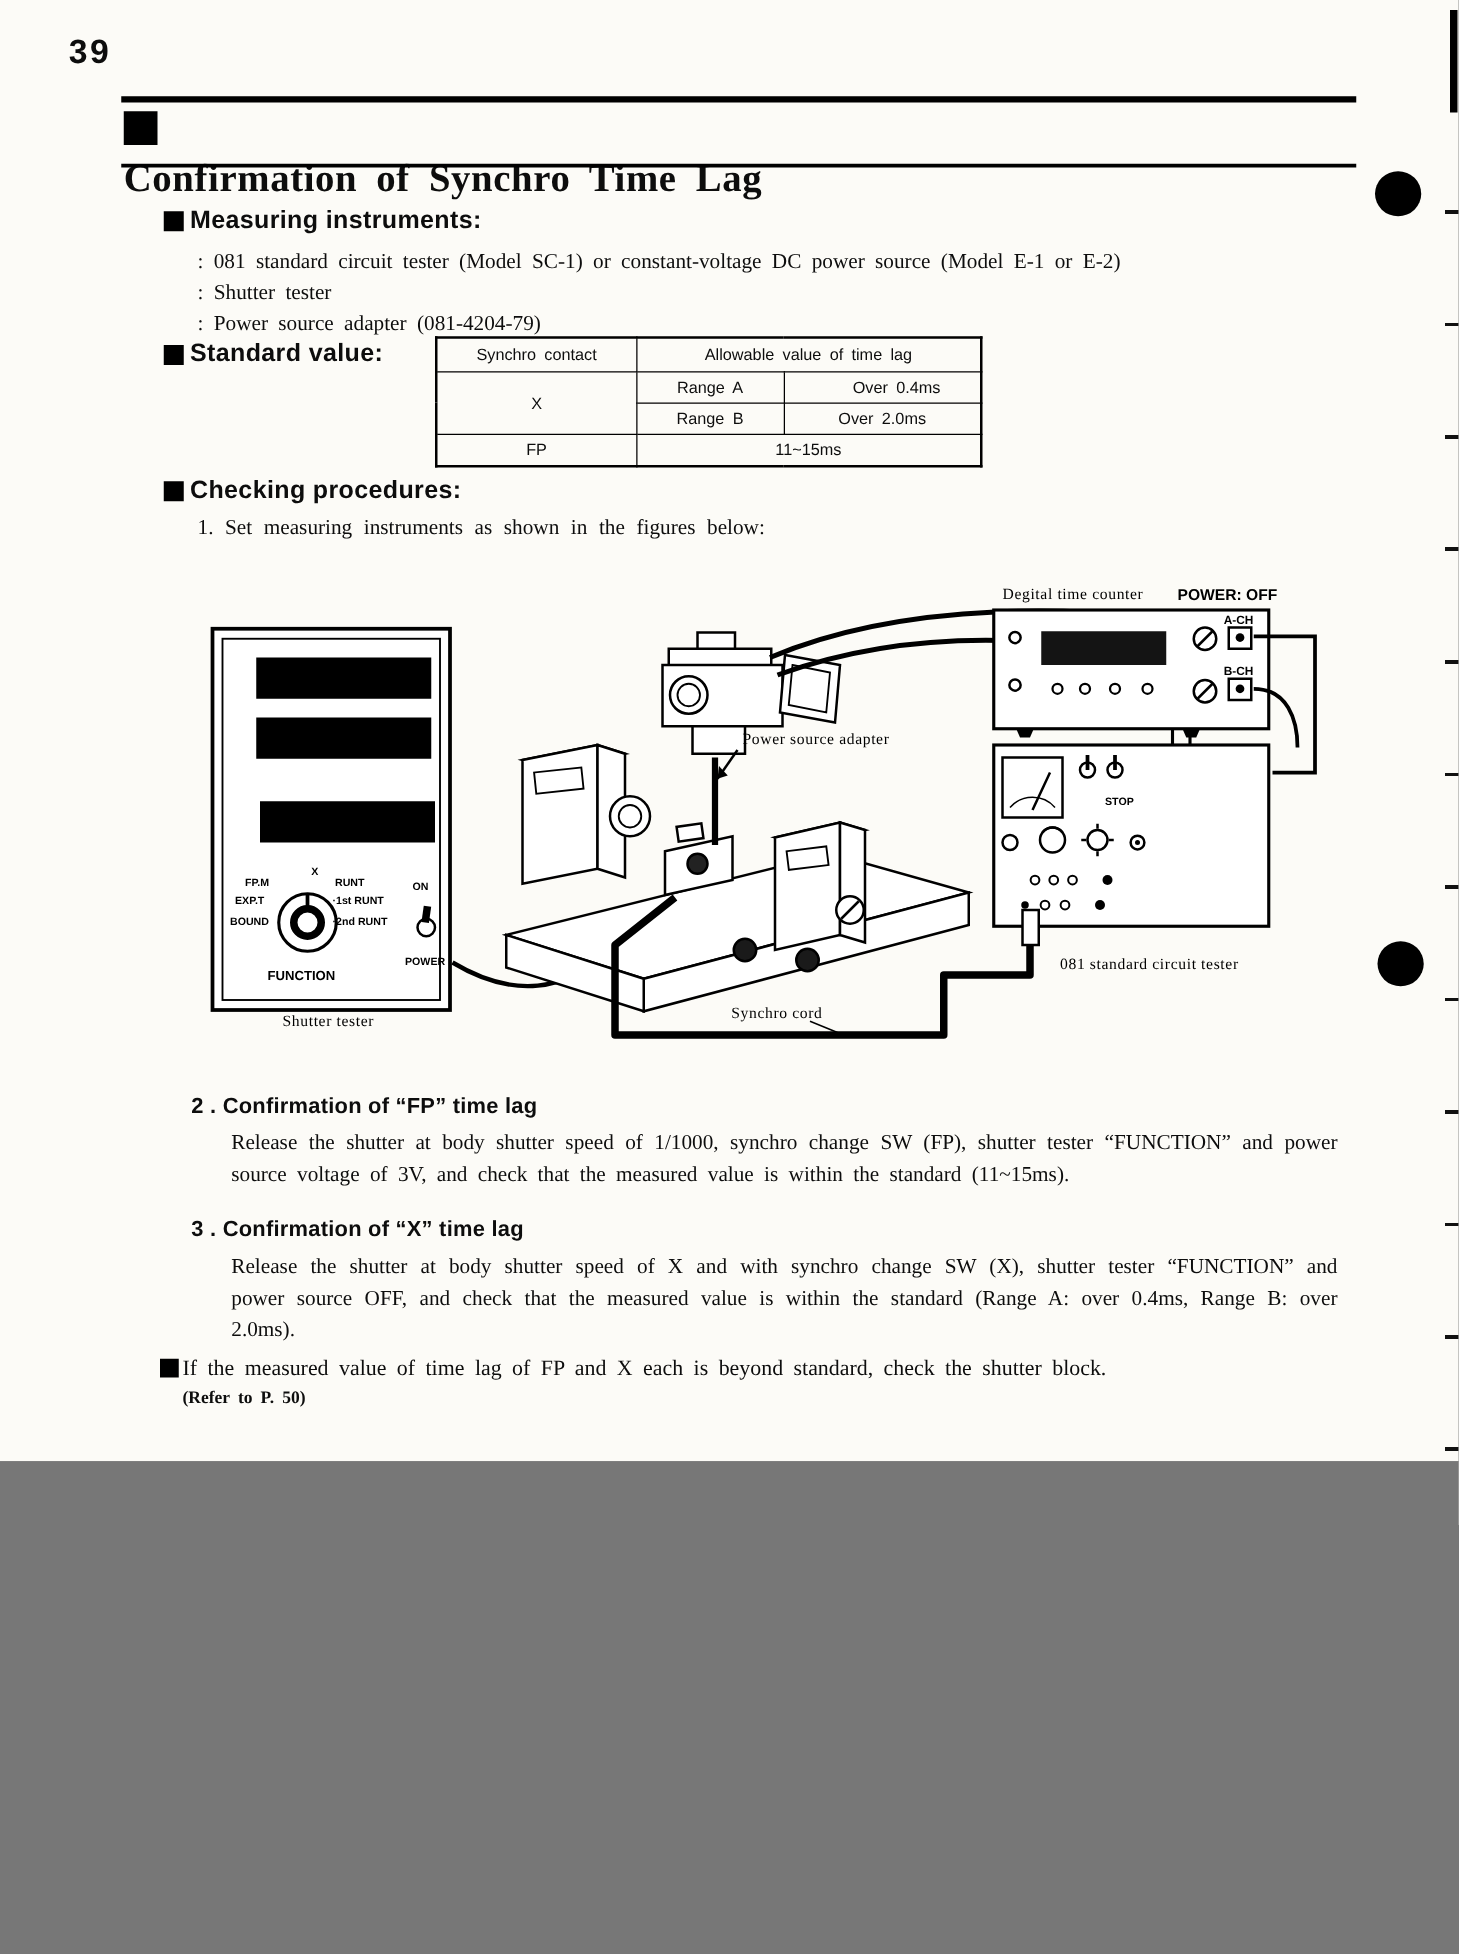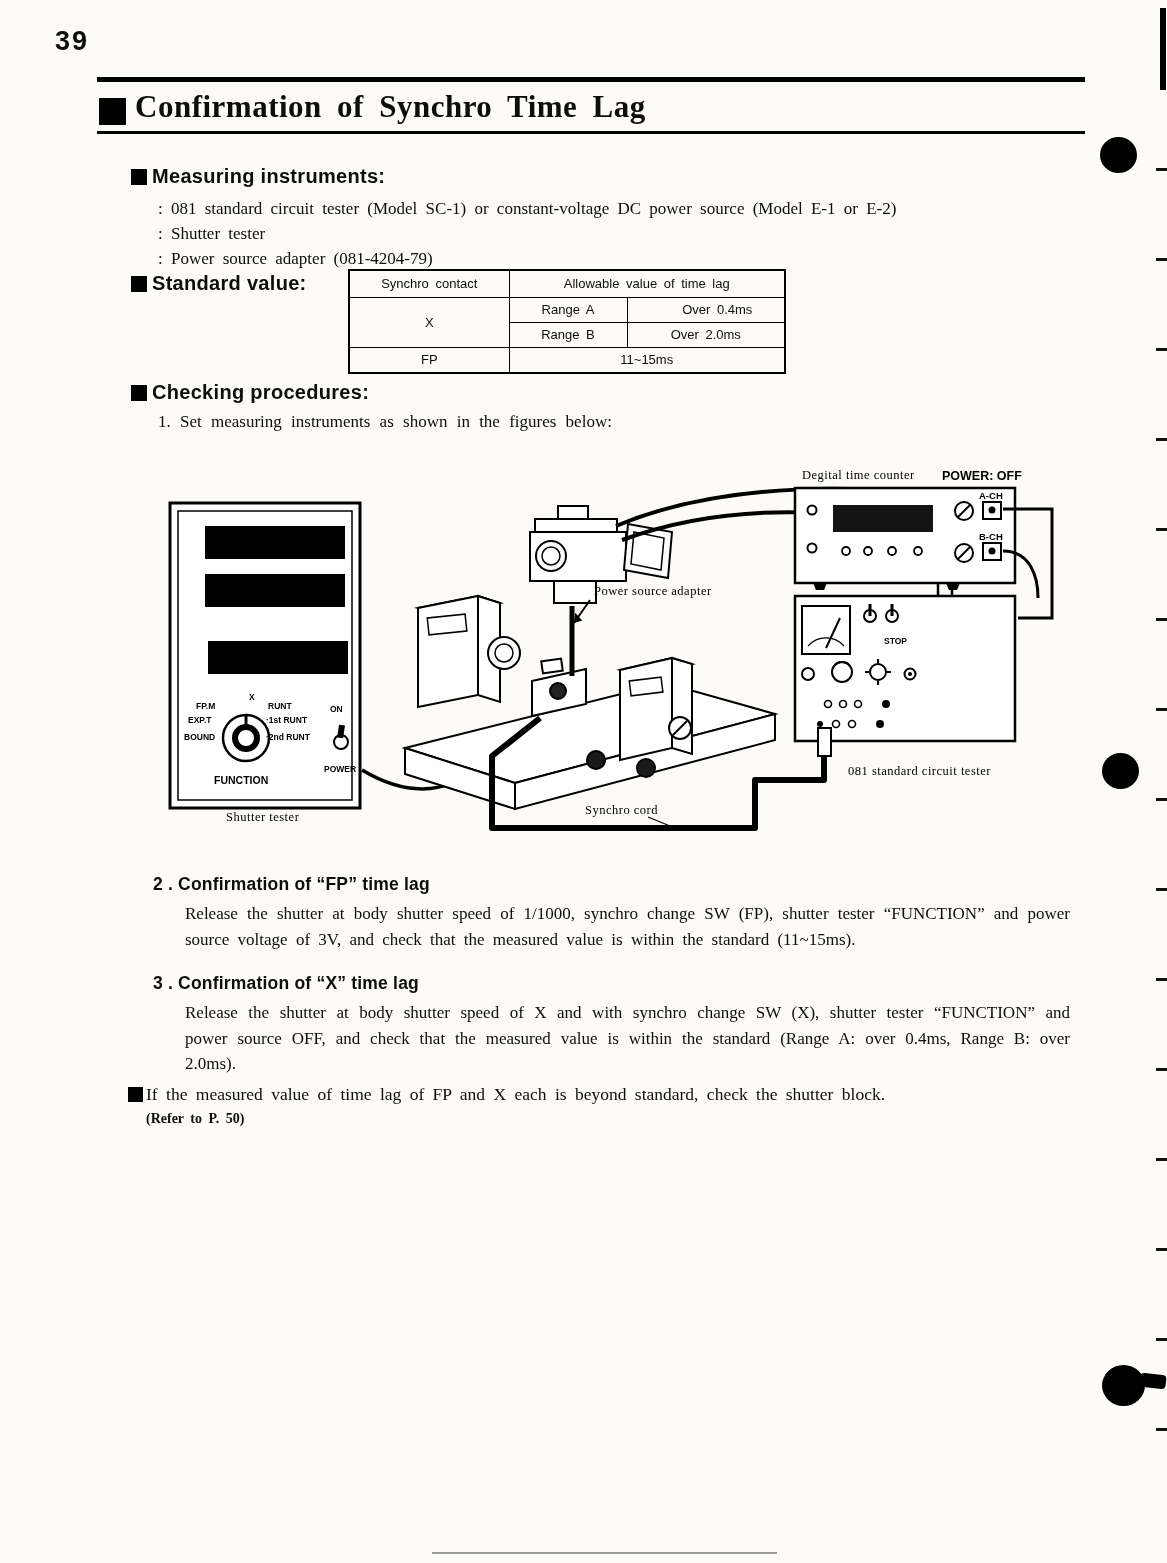--- a/index.html
+++ b/index.html
@@ -1,27 +1,27 @@
 <!DOCTYPE html>
 <html><head>
 <meta charset="utf-8">
 <style>
   * { margin:0; padding:0; box-sizing:border-box; }
   html,body { background:#777; }
   .page {
-    position:relative; width:1167px; height:1563px; margin:0 auto;
+    position:relative; width:1167px; height:1169px; margin:0 auto;
     background:#fcfbf7; color:#0d0d0d; overflow:hidden;
     font-family:"Liberation Serif", serif;
   }
   .abs { position:absolute; }
 
   .page-number { left:55px; top:26px; font:bold 27px "Liberation Sans", sans-serif; letter-spacing:2px; }
 
   .top-rule { left:97px; top:77px; width:988px; height:5px; background:#000; }
-  .title-row { left:99px; top:89px; display:flex; align-items:flex-end; gap:9px; }
+  .title-row { left:99px; top:89px; display:flex; align-items:flex-start; gap:9px;flex-direction:column; }
   .title-square { width:27px; height:27px; background:#000; flex:0 0 auto; }
   .title-text { font-family:"Liberation Serif", serif; font-weight:bold; font-size:31px; letter-spacing:0.5px; word-spacing:7px; white-space:nowrap; }
   .title-underline { left:97px; top:131px; width:988px; height:3px; background:#000; }
 
   .section-heading { display:flex; align-items:center; gap:5px; font-family:"Liberation Sans", sans-serif; font-weight:bold; font-size:20px; letter-spacing:0.3px; white-space:nowrap; }
   .sq-sm { width:16px; height:16px; background:#000; flex:0 0 auto; }
 
   .measuring-heading { left:131px; top:165px; }
   .measuring-items { left:158px; top:196px; font-size:17px; line-height:25px; word-spacing:4px; white-space:nowrap; }
 

